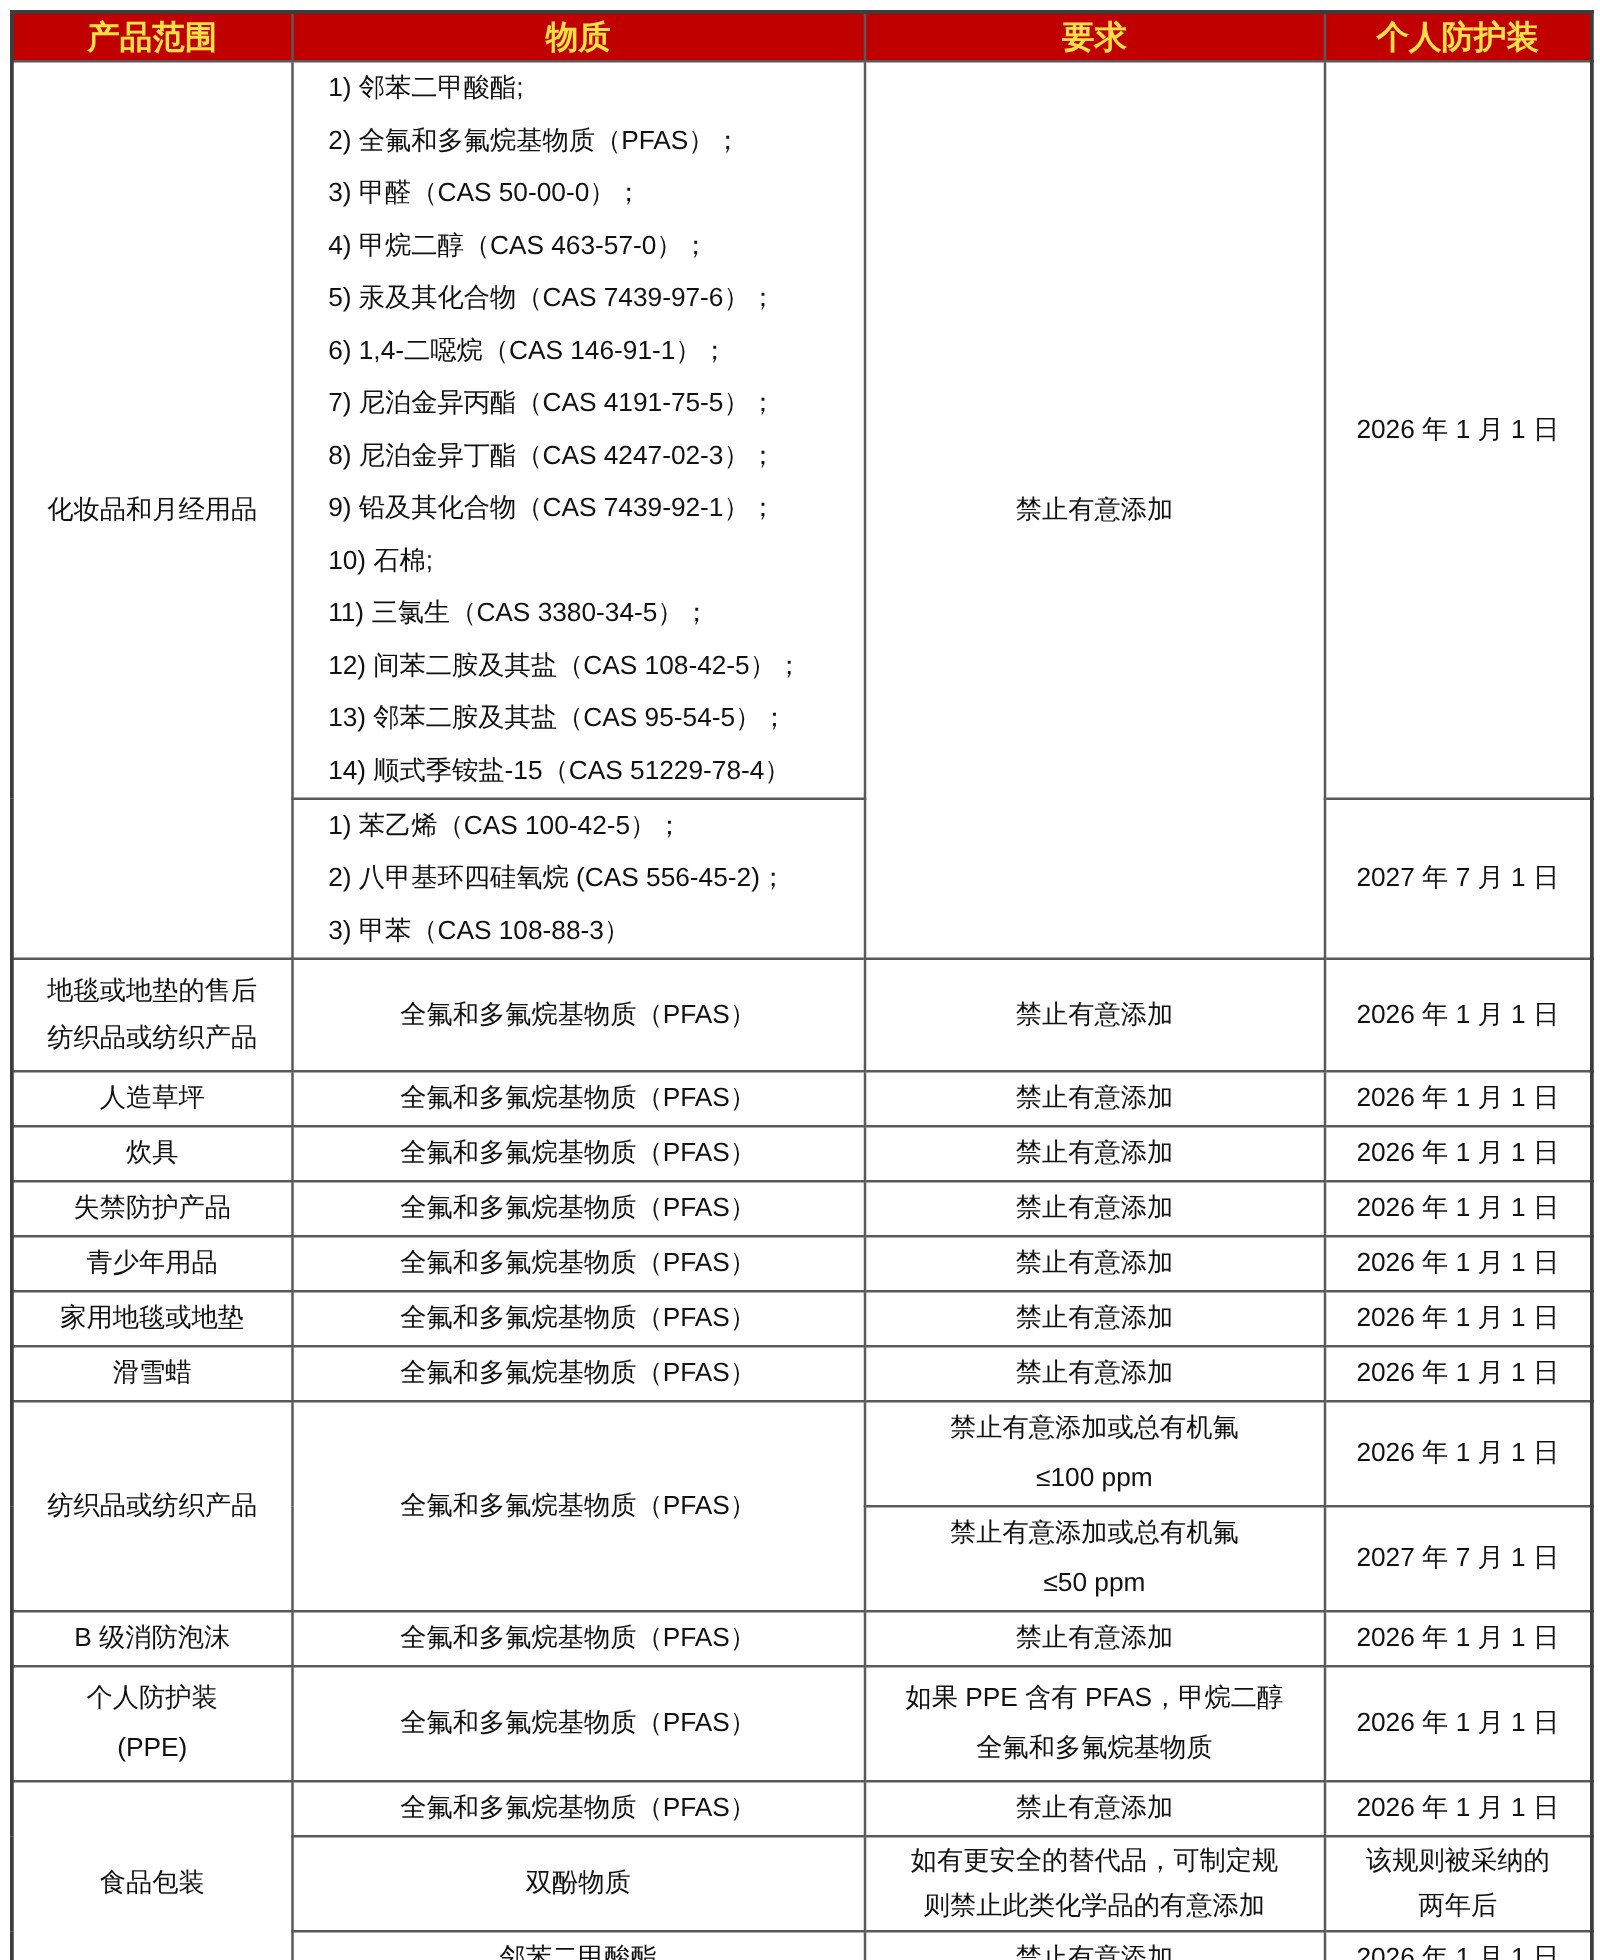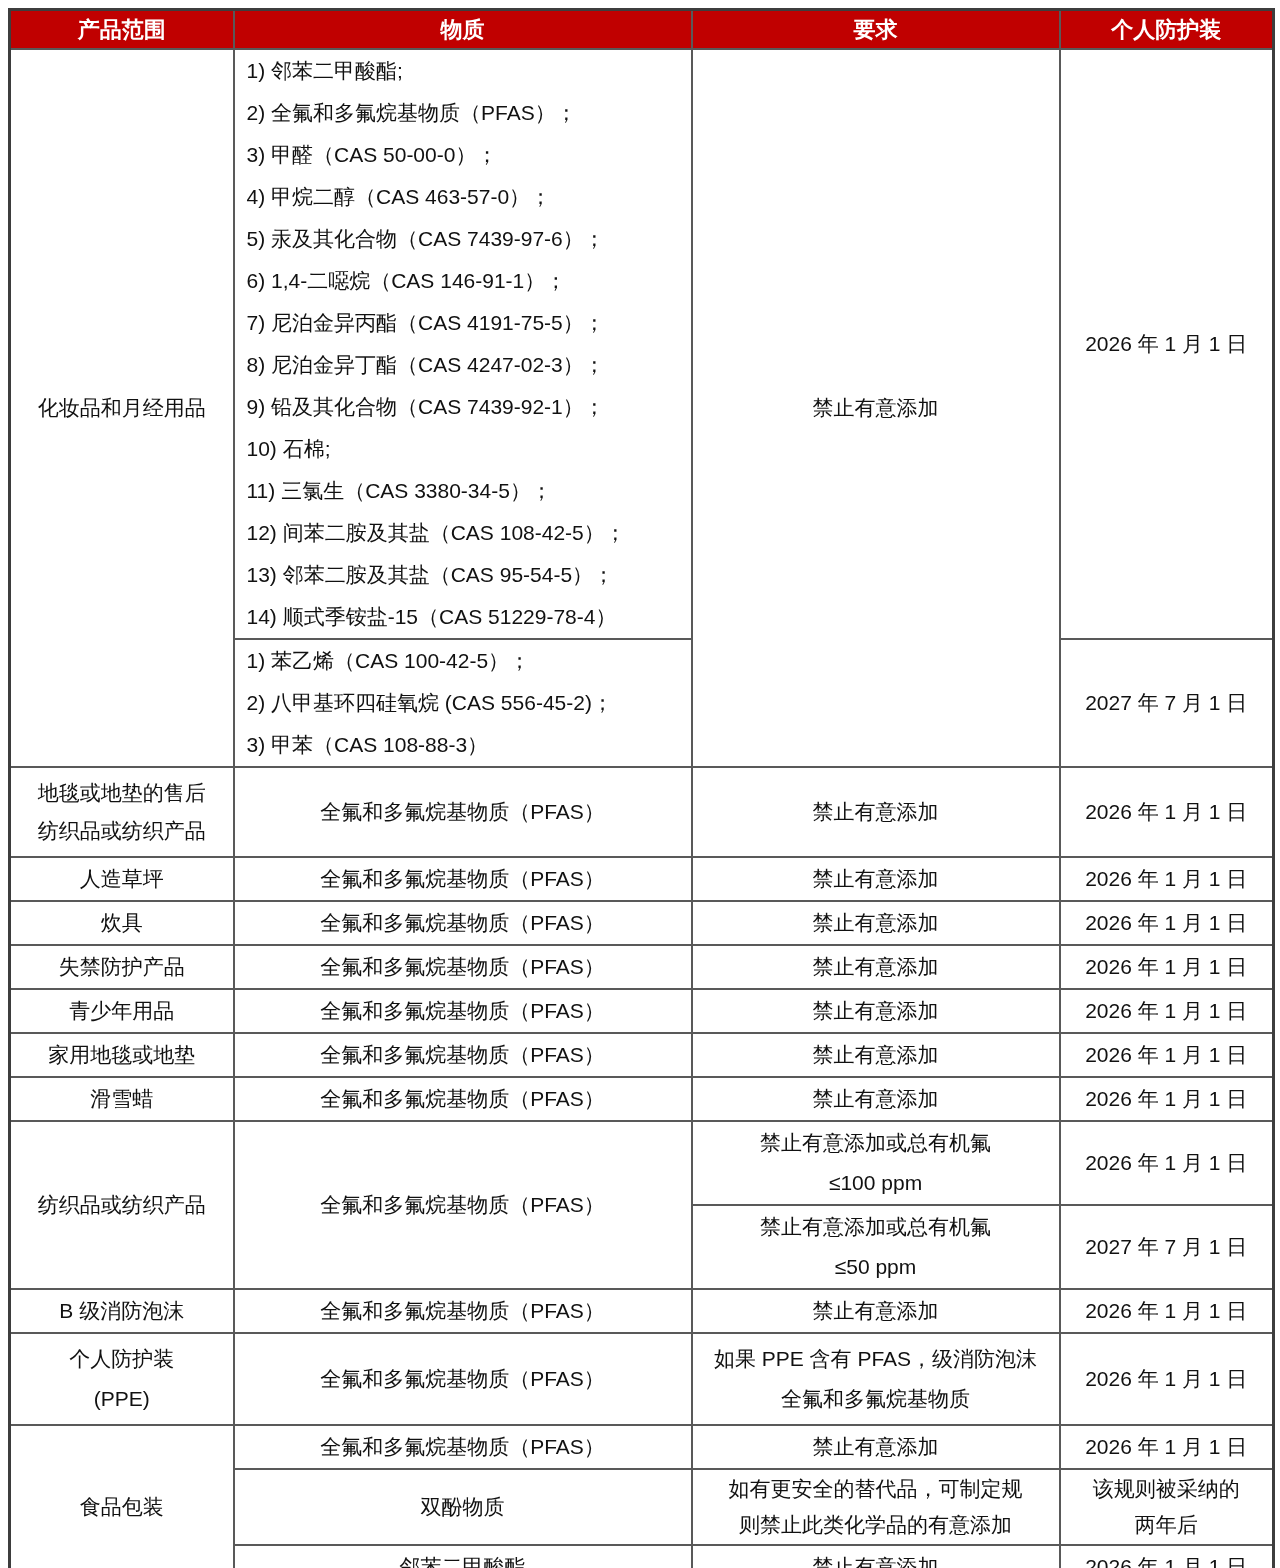--- a/index.html
+++ b/index.html
@@ -23,30 +23,30 @@
   th, td {
     border: 2px solid #595959;
     text-align: center;
     vertical-align: middle;
     padding: 0 6px;
     font-size: 21px;
     line-height: 42px;
   }
   th {
     background: #c00000;
-    color: #ffffff;
+    color: #fde047;
     font-weight: bold;
-    font-size: 22px;
+    font-size: 26px;
     height: 37px;
     line-height: 33px;
     padding: 2px 6px;
   }
   td.list-cell {
     text-align: left;
-    padding-left: 12px;
+    padding-left: 28px;
     white-space: nowrap;
   }
   td.list-cell div { line-height: 42px; }
   tr.h42 td { height: 42px; }
   tr.h90 td { height: 90px; line-height: 38px; }
   tr.h92 td { height: 92px; line-height: 40px; }
   tr.h76 td { height: 76px; line-height: 36px; }
   tr.h84 td { height: 84px; line-height: 40px; }
   .two-line div { line-height: inherit; }
 </style>
@@ -178,21 +178,21 @@
       <td>2026 年 1 月 1 日</td>
     </tr>
 
     <tr class="h92">
       <td class="two-line">
         <div>个人防护装</div>
         <div>(PPE)</div>
       </td>
       <td>全氟和多氟烷基物质（PFAS）</td>
       <td class="two-line">
-        <div>如果 PPE 含有 PFAS，级消防泡沫</div>
+        <div>如果 PPE 含有 PFAS，甲烷二醇</div>
         <div>全氟和多氟烷基物质</div>
       </td>
       <td>2026 年 1 月 1 日</td>
     </tr>
 
     <tr class="h42">
       <td rowspan="3">食品包装</td>
       <td>全氟和多氟烷基物质（PFAS）</td>
       <td>禁止有意添加</td>
       <td>2026 年 1 月 1 日</td>

